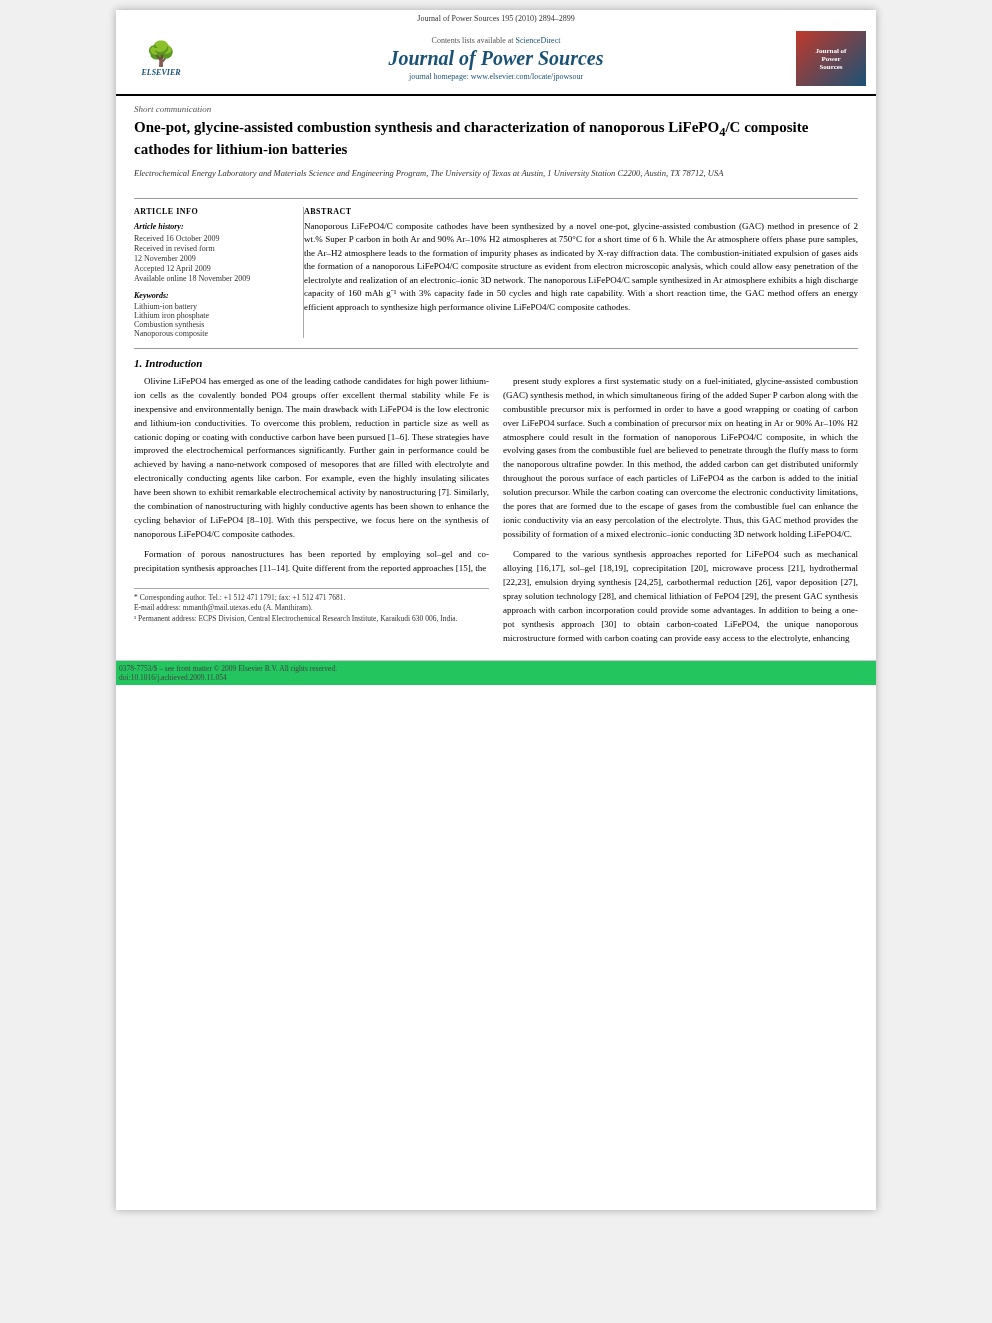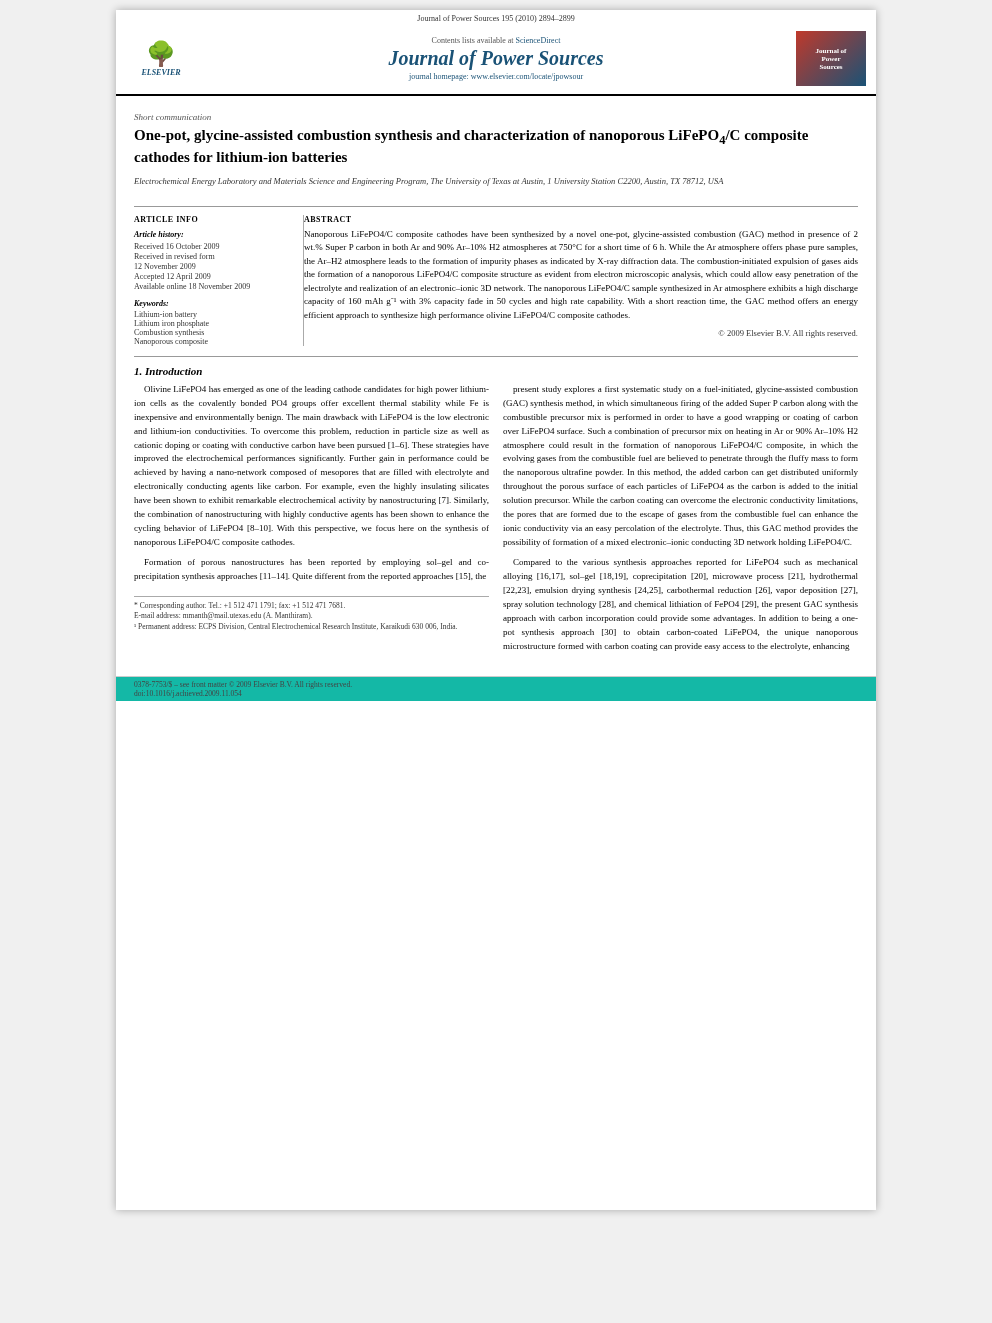--- a/index.html
+++ b/index.html
@@ -88,21 +88,21 @@
       display: flex;
       align-items: center;
       justify-content: center;
       color: white;
       font-size: 7px;
       text-align: center;
       font-weight: bold;
     }
     
     .content {
-      padding: 16px 18px;
+      padding: 8px 18px;
     }
     .short-comm-label {
       font-size: 9px;
       color: #555;
       font-style: italic;
       margin-bottom: 4px;
     }
     .article-title {
       font-size: 15px;
       font-weight: bold;
@@ -211,23 +211,23 @@
       border-top: 1px solid #aaa;
       margin-top: 12px;
       padding-top: 4px;
     }
     .footnote-text {
       font-size: 7.5px;
       color: #333;
       line-height: 1.4;
     }
     .doi-bar {
-      background: #14b8a6;
+      background: #22c55e;
       border-top: 1px solid #ccc;
-      padding: 3px 18px;
+      padding: 3px 3px;
       font-size: 7.5px;
       color: #444;
     }
   </style>
 </head>
 <body>
 
 <div class="page">
 
   <div class="journal-header">
@@ -283,21 +283,20 @@
         <div class="keywords-label">Keywords:</div>
         <div class="keyword-item">Lithium-ion battery</div>
         <div class="keyword-item">Lithium iron phosphate</div>
         <div class="keyword-item">Combustion synthesis</div>
         <div class="keyword-item">Nanoporous composite</div>
       </div>
 
       <div class="right-col">
         <div class="section-heading">ABSTRACT</div>
         <div class="abstract-text">Nanoporous LiFePO4/C composite cathodes have been synthesized by a novel one-pot, glycine-assisted combustion (GAC) method in presence of 2 wt.% Super P carbon in both Ar and 90% Ar–10% H2 atmospheres at 750°C for a short time of 6 h. While the Ar atmosphere offers phase pure samples, the Ar–H2 atmosphere leads to the formation of impurity phases as indicated by X-ray diffraction data. The combustion-initiated expulsion of gases aids the formation of a nanoporous LiFePO4/C composite structure as evident from electron microscopic analysis, which could allow easy penetration of the electrolyte and realization of an electronic–ionic 3D network. The nanoporous LiFePO4/C sample synthesized in Ar atmosphere exhibits a high discharge capacity of 160 mAh g⁻¹ with 3% capacity fade in 50 cycles and high rate capability. With a short reaction time, the GAC method offers an energy efficient approach to synthesize high performance olivine LiFePO4/C composite cathodes.</div>
-        <div class="copyright">© 2009 Elsevier B.V. All rights reserved.</div>
       </div>
     </div>
 
     <div class="body-section">
       <div class="section-title">
         <span>1.</span>
         <span>Introduction</span>
       </div>
       <div class="body-two-col">
 

